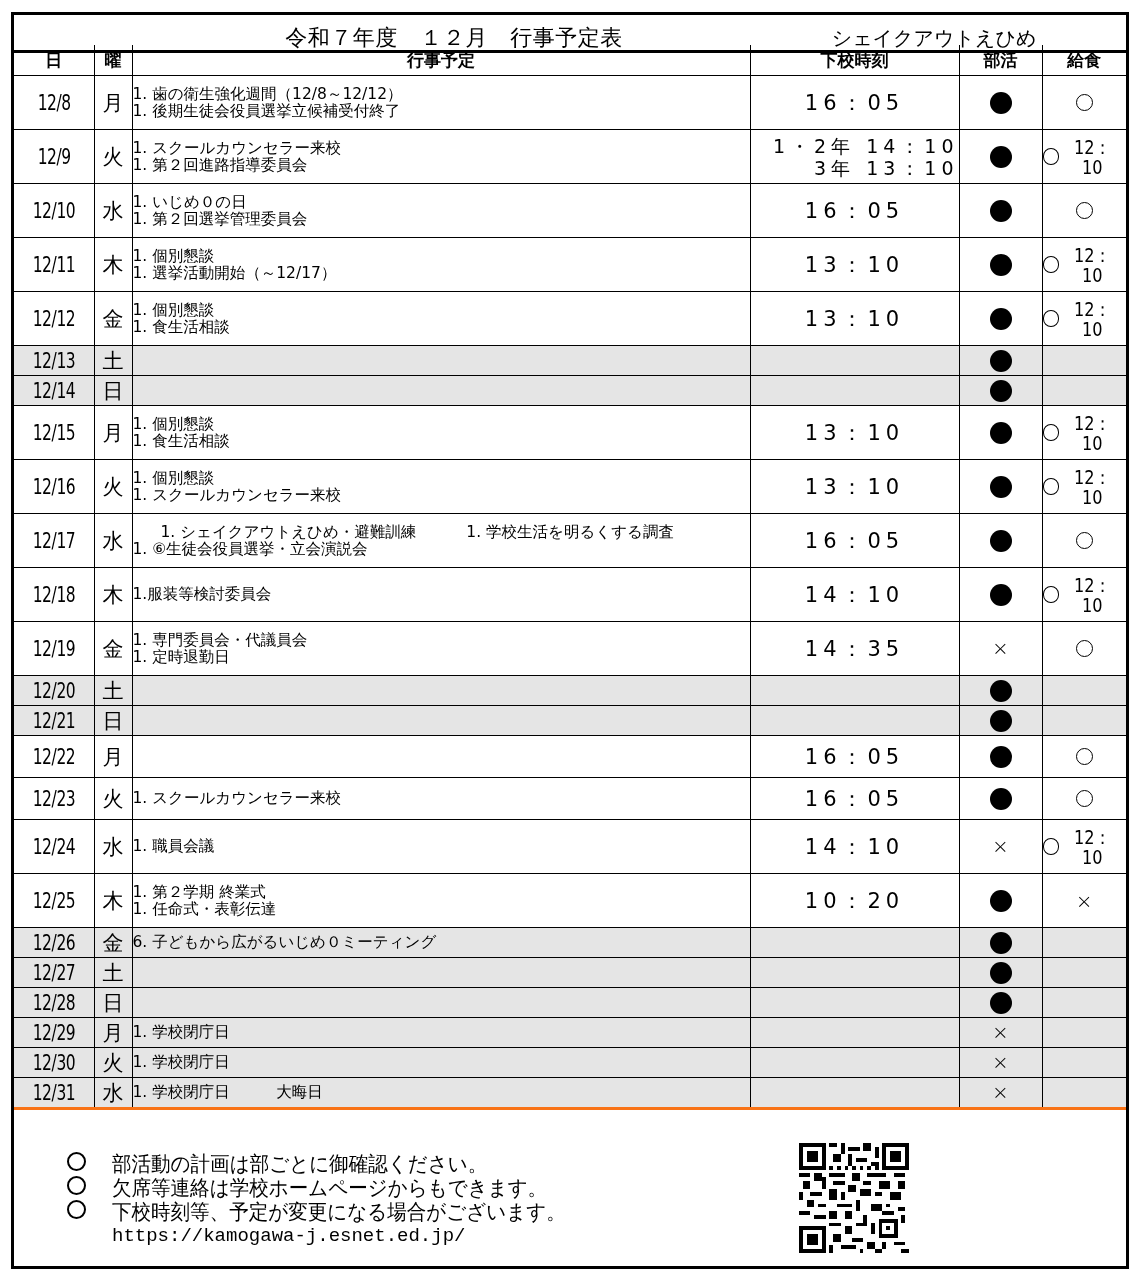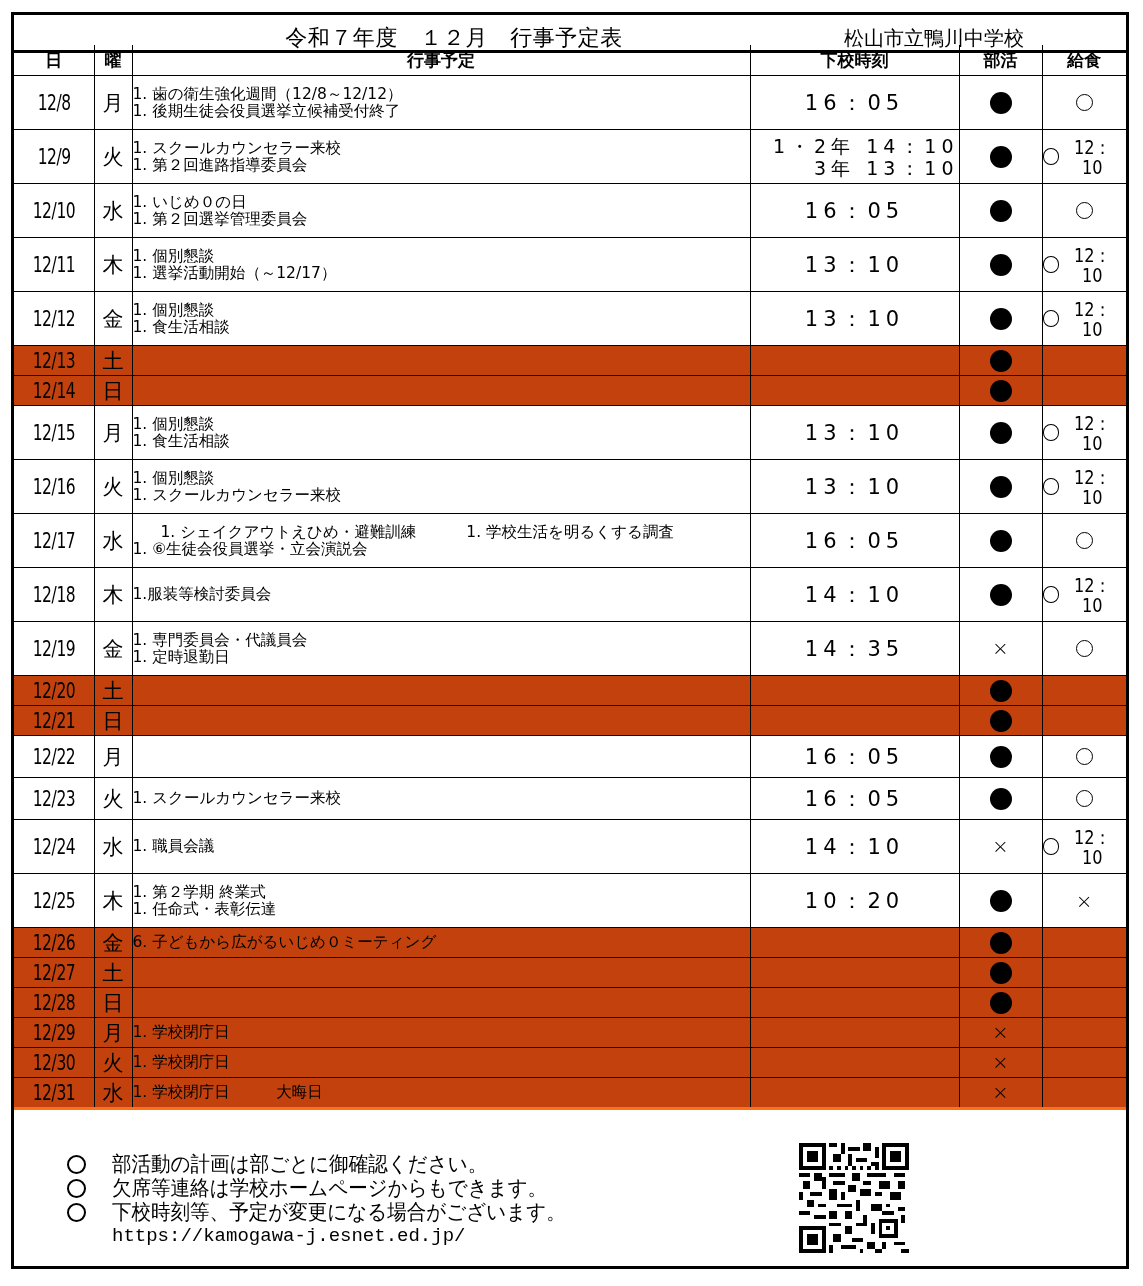--- a/index.html
+++ b/index.html
@@ -61,44 +61,44 @@
   .ring {
     display: inline-block; width: 17px; height: 17px; border-radius: 50%;
     border: 1.8px solid #000; box-sizing: border-box; vertical-align: middle;
   }
   .cross { font-size: 20px; line-height: 20px; font-weight: 300; }
   .lunch-time { display: block; font-size: 19px; line-height: 20px; transform: scaleX(0.85); }
   .lunch-stack { display: flex; flex-direction: row; align-items: center; justify-content: center; }
   tr.r55 > td { height: 53px; }
   tr.r30 > td { height: 29px; }
   tr.r43 > td { height: 41px; }
-  tr.shade > td { background: #c2410c; }
+  tr.shade > td { background: #e5e5e5; }
   .footer {
     position: absolute; left: 0; top: 1117px; width: 1112px; height: 134px;
   }
   .notes { position: absolute; left: 50px; top: 20px; font-size: 21px; line-height: 24px; }
-  .note { display: flex; align-items: center; white-space: nowrap; }
+  .note { display: flex; white-space: nowrap; }
   .note .mark {
     display: inline-block; width: 19px; height: 19px; border: 2px solid #000;
     border-radius: 50%; box-sizing: border-box; margin-right: 26px; margin-left: 3px;
   }
   .note .text { transform: scaleX(0.93); transform-origin: left center; }
   .url {
     display: block; margin-left: 48px; font-family: "Liberation Mono", "DejaVu Sans Mono", monospace;
     font-size: 19px; line-height: 24px;
   }
   .qr { position: absolute; left: 785px; top: 8px; width: 110px; height: 116px; }
 </style>
 </head>
 <body>
 
 <div class="sheet">
   <div class="title-row">
     <div class="title-main"><span>令和７年度　１２月　行事予定表</span></div>
-    <div class="title-school">松山市立鴨川中学校</div>
+    <div class="title-school">シェイクアウトえひめ</div>
   </div>
 
   <table class="sched">
     <colgroup>
       <col style="width:80px">
         <col style="width:38px">
         <col style="width:618px">
         <col style="width:209px">
         <col style="width:83px">
         <col style="width:84px">

